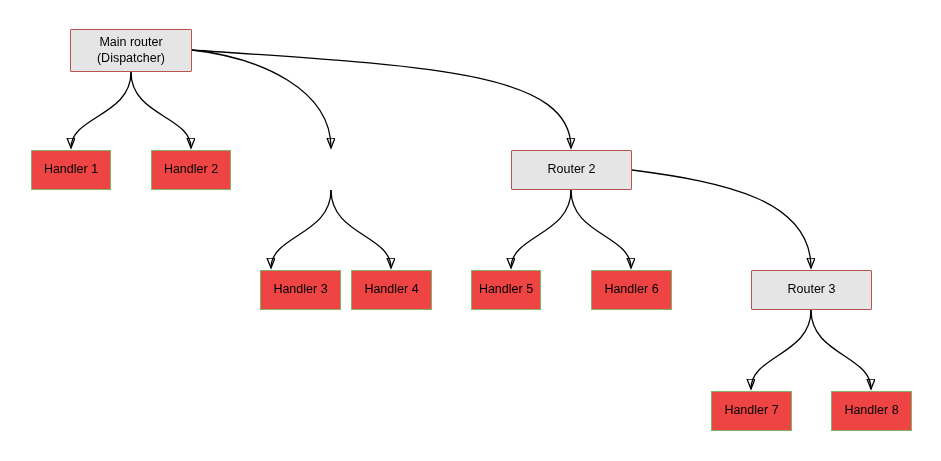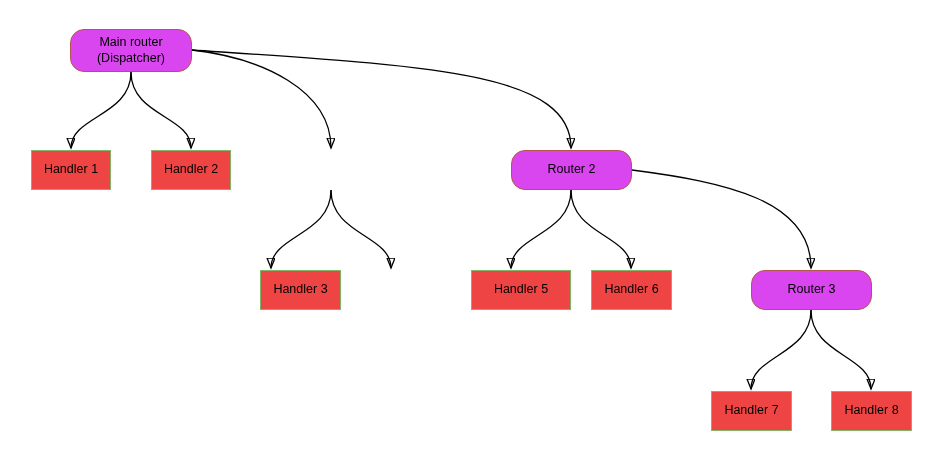--- a/index.html
+++ b/index.html
@@ -38,33 +38,33 @@
     font-size: 12.5px;
     line-height: 1.25;
     color: #000000;
     white-space: nowrap;
   }
   .node.handler {
     background: #ef4444;
     border: 1.3px solid #82b366;
   }
   .node.router {
-    background: #d946ef;
+    background: #e5e5e5;
     border: 1.3px solid #b85450;
-    border-radius: 14px;
+    border-radius: 1px;
   }
   
   .pos-main     { left: 70px;  top: 29px;  width: 122px; height: 43px; }
   .pos-handler1 { left: 31px;  top: 150px; width: 80px;  height: 40px; }
   .pos-handler2 { left: 151px; top: 150px; width: 80px;  height: 40px; }
   .pos-router1  { left: 271px; top: 150px; width: 121px; height: 40px; }
   .pos-router2  { left: 511px; top: 150px; width: 121px; height: 40px; }
   .pos-handler3 { left: 231px; top: 270px; width: 81px;  height: 40px; margin-left: 29px; }
   .pos-handler4 { left: 351px; top: 270px; width: 81px;  height: 40px; }
-  .pos-handler5 { left: 471px; top: 270px; width: 100px;  height: 40px; }
+  .pos-handler5 { left: 471px; top: 270px; width: 70px;  height: 40px; }
   .pos-handler6 { left: 591px; top: 270px; width: 81px;  height: 40px; }
   .pos-router3  { left: 751px; top: 270px; width: 121px; height: 40px; }
   .pos-handler7 { left: 711px; top: 391px; width: 81px;  height: 40px; }
   .pos-handler8 { left: 831px; top: 391px; width: 81px;  height: 40px; }
 </style>
 </head>
 <body>
 
 <div class="canvas">
 
@@ -102,20 +102,23 @@
 
 
   <div class="node router pos-router2">
     <span>Router 2</span>
   </div>
 
   <div class="node handler pos-handler3">
     <span>Handler 3</span>
   </div>
 
+  <div class="node handler pos-handler4">
+    <span>Handler 4</span>
+  </div>
 
   <div class="node handler pos-handler5">
     <span>Handler 5</span>
   </div>
 
   <div class="node handler pos-handler6">
     <span>Handler 6</span>
   </div>
 
   <div class="node router pos-router3">

